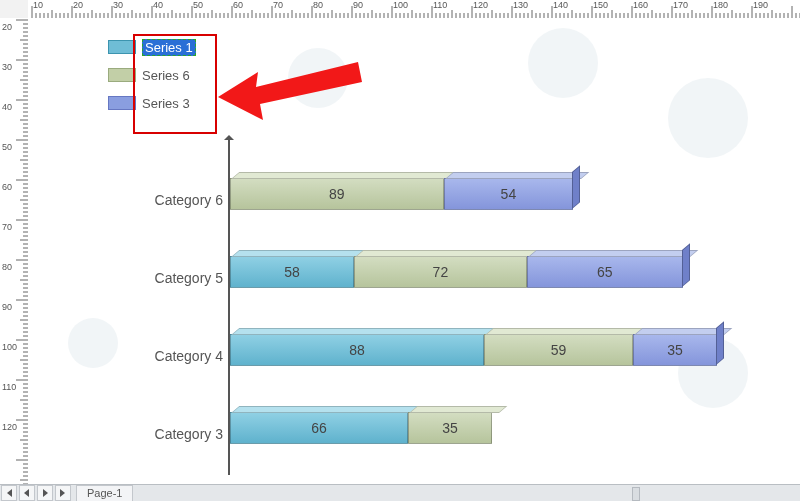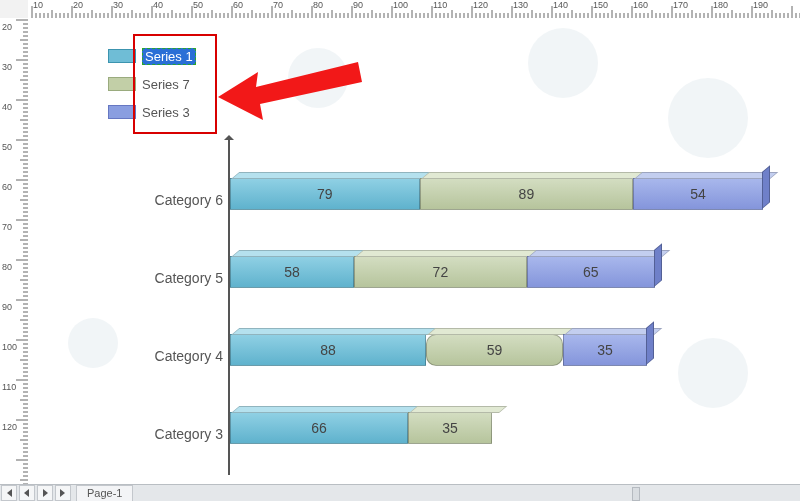--- a/index.html
+++ b/index.html
@@ -7,21 +7,21 @@
   
   .ruler-h{position:absolute;left:28px;top:0;right:0;height:18px;background:#fff;border-bottom:1px solid #aaa;}
   .ruler-h svg{display:block;}
   .ruler-v{position:absolute;left:0;top:18px;width:28px;bottom:16px;background:#fff;border-right:1px solid #aaa;}
   .ruler-corner{position:absolute;left:0;top:0;width:28px;height:18px;background:#f2f2f2;border-right:1px solid #aaa;border-bottom:1px solid #aaa;}
   .ruler-v svg{display:block;}
   
   .canvas{position:absolute;left:28px;top:18px;right:0;bottom:16px;background:#fff;}
   .paper{position:absolute;inset:0;background:#fff;}
   
-  .legend{position:absolute;left:80px;top:27px;}
+  .legend{position:absolute;left:80px;top:18px;}
   .legend-row{display:flex;align-items:center;height:22px;margin-bottom:6px;}
   .swatch{width:26px;height:12px;margin-right:6px;border:1px solid #6b8;}
   .sw1{background:#6fbdd6;border-color:#3c94af;}
   .sw2{background:#c2cfa7;border-color:#9aab7e;}
   .sw3{background:#8a9ee0;border-color:#6677c2;}
   .legend-label{color:#555;font-size:13px;}
   .editing{background:#2a6fd6;color:#fff;padding:0 2px;border:1px dashed #2aa82a;}
   .legend-box{position:absolute;left:105px;top:16px;width:80px;height:96px;border:2px solid #d80000;pointer-events:none;}
   
   .arrow{position:absolute;left:180px;top:24px;pointer-events:none;}
@@ -437,44 +437,40 @@
       <div class="bokeh" style="width:50px;height:50px;left:40px;top:300px"></div>
       <div class="bokeh" style="width:70px;height:70px;left:650px;top:320px"></div>
 
       <div class="legend">
         <div class="legend-row">
           <span class="swatch sw1"></span>
           <span class="legend-label editing">Series 1</span>
         </div>
         <div class="legend-row">
           <span class="swatch sw2"></span>
-          <span class="legend-label">Series 7</span>
+          <span class="legend-label">Series 6</span>
         </div>
         <div class="legend-row">
           <span class="swatch sw3"></span>
           <span class="legend-label">Series 3</span>
         </div>
       </div>
       <div class="legend-box"></div>
 
       <svg class="arrow" width="160" height="100">
         <polygon points="10,55 50,30 48,45 150,20 154,40 52,62 55,78" fill="#f21818"></polygon>
       </svg>
 
       <div class="chart">
         <div class="yaxis"></div>
         <div id="bars-host">
             <div class="bar-row" style="top: 40px;">
               <div class="cat-label">Category 6</div>
               <div class="bars">
                 <div class="bar3d">
-                  <div class="seg s1" style="width: 189.6px;">
-                    <div class="top"></div>
-                    <span>79</span>
-                  </div>
                   <div class="seg s2" style="width: 213.6px;">
                     <div class="top"></div>
                     <span>89</span>
                   </div>
                   <div class="seg s3" style="width: 129.6px;">
                     <div class="top"></div>
                     <div class="side"></div>
                     <span>54</span>
                   </div>
                 </div>
@@ -485,37 +481,37 @@
               <div class="bars">
                 <div class="bar3d">
                   <div class="seg s1" style="width: 124px;">
                     <div class="top"></div>
                     <span>58</span>
                   </div>
                   <div class="seg s2" style="width: 172.8px;">
                     <div class="top"></div>
                     <span>72</span>
                   </div>
-                  <div class="seg s3" style="width: 128px;">
+                  <div class="seg s3" style="width: 156px;">
                     <div class="top"></div>
                     <div class="side"></div>
                     <span>65</span>
                   </div>
                 </div>
               </div>
             </div>
             <div class="bar-row" style="top: 196px;">
               <div class="cat-label">Category 4</div>
               <div class="bars">
                 <div class="bar3d">
-                  <div class="seg s1" style="width: 196px;">
+                  <div class="seg s1" style="width: 254px;">
                     <div class="top"></div>
                     <span>88</span>
                   </div>
-                  <div class="seg s2" style="width: 137px; border-radius: 10px;">
+                  <div class="seg s2" style="width: 149px;">
                     <div class="top"></div>
                     <span>59</span>
                   </div>
                   <div class="seg s3" style="width: 84px;">
                     <div class="top"></div>
                     <div class="side"></div>
                     <span>35</span>
                   </div>
                 </div>
               </div>

